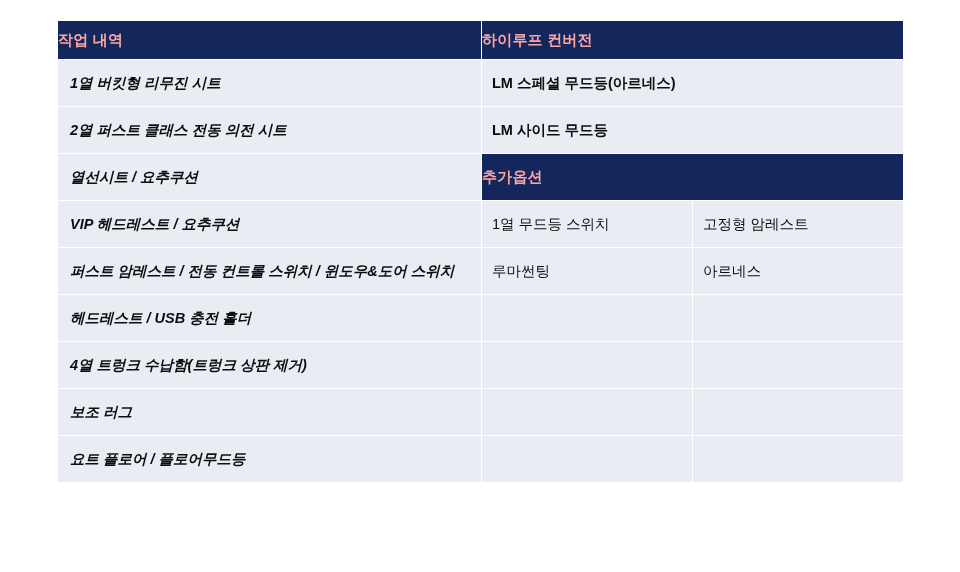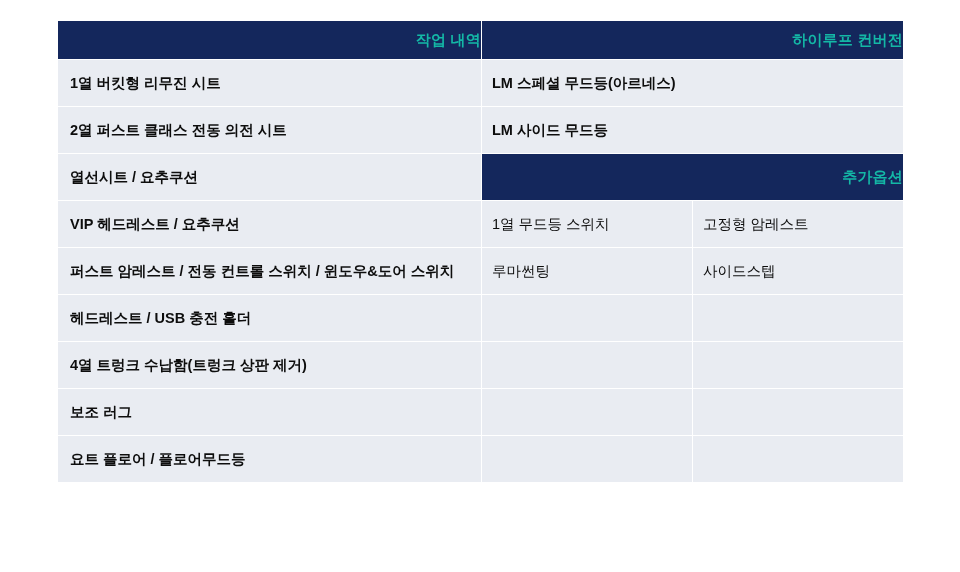--- a/index.html
+++ b/index.html
@@ -30,44 +30,45 @@
   table.spec col.c-mid    { width: 211px; }
   table.spec col.c-right  { width: 211px; }
 
   td, th {
     border: 1px solid #ffffff;
     padding: 0;
     vertical-align: middle;
   }
   .hdr {
     background: #14275c;
-    color: #14b8a6;
+    color: #fca5a5;
     font-weight: bold;
     font-size: 15px;
-    text-align: right;
+    text-align: left;
     height: 38px;
     letter-spacing: 0.2px;
   }
   .cell {
     background: #e9ecf2;
     font-size: 14.5px;
     font-weight: bold;
     color: #0d0d0d;
     height: 38px;
     padding: 4px 10px;
     line-height: 1.28;
   }
   .cell.empty {
     color: transparent;
   }
   .cell.plain {
     font-weight: normal;
   }
   .left-cell {
     padding-left: 12px;
+    font-style: italic;
   }
   .mid-cell, .right-cell {
     padding-left: 10px;
   }
   .wrap2 {
     line-height: 1.25;
   }
 </style>
 </head>
 <body>
@@ -103,21 +104,21 @@
 
       <tr>
         <td class="cell left-cell">VIP 헤드레스트 / 요추쿠션</td>
         <td class="cell plain mid-cell">1열 무드등 스위치</td>
         <td class="cell plain right-cell">고정형 암레스트</td>
       </tr>
 
       <tr>
         <td class="cell left-cell wrap2">퍼스트 암레스트 / 전동 컨트롤 스위치 / 윈도우&amp;도어 스위치</td>
         <td class="cell plain mid-cell">루마썬팅</td>
-        <td class="cell plain right-cell">사이드스텝</td>
+        <td class="cell plain right-cell">아르네스</td>
       </tr>
 
       <tr>
         <td class="cell left-cell">헤드레스트 / USB 충전 홀더</td>
         <td class="cell empty mid-cell"></td>
         <td class="cell empty right-cell"></td>
       </tr>
 
 
       <tr>

